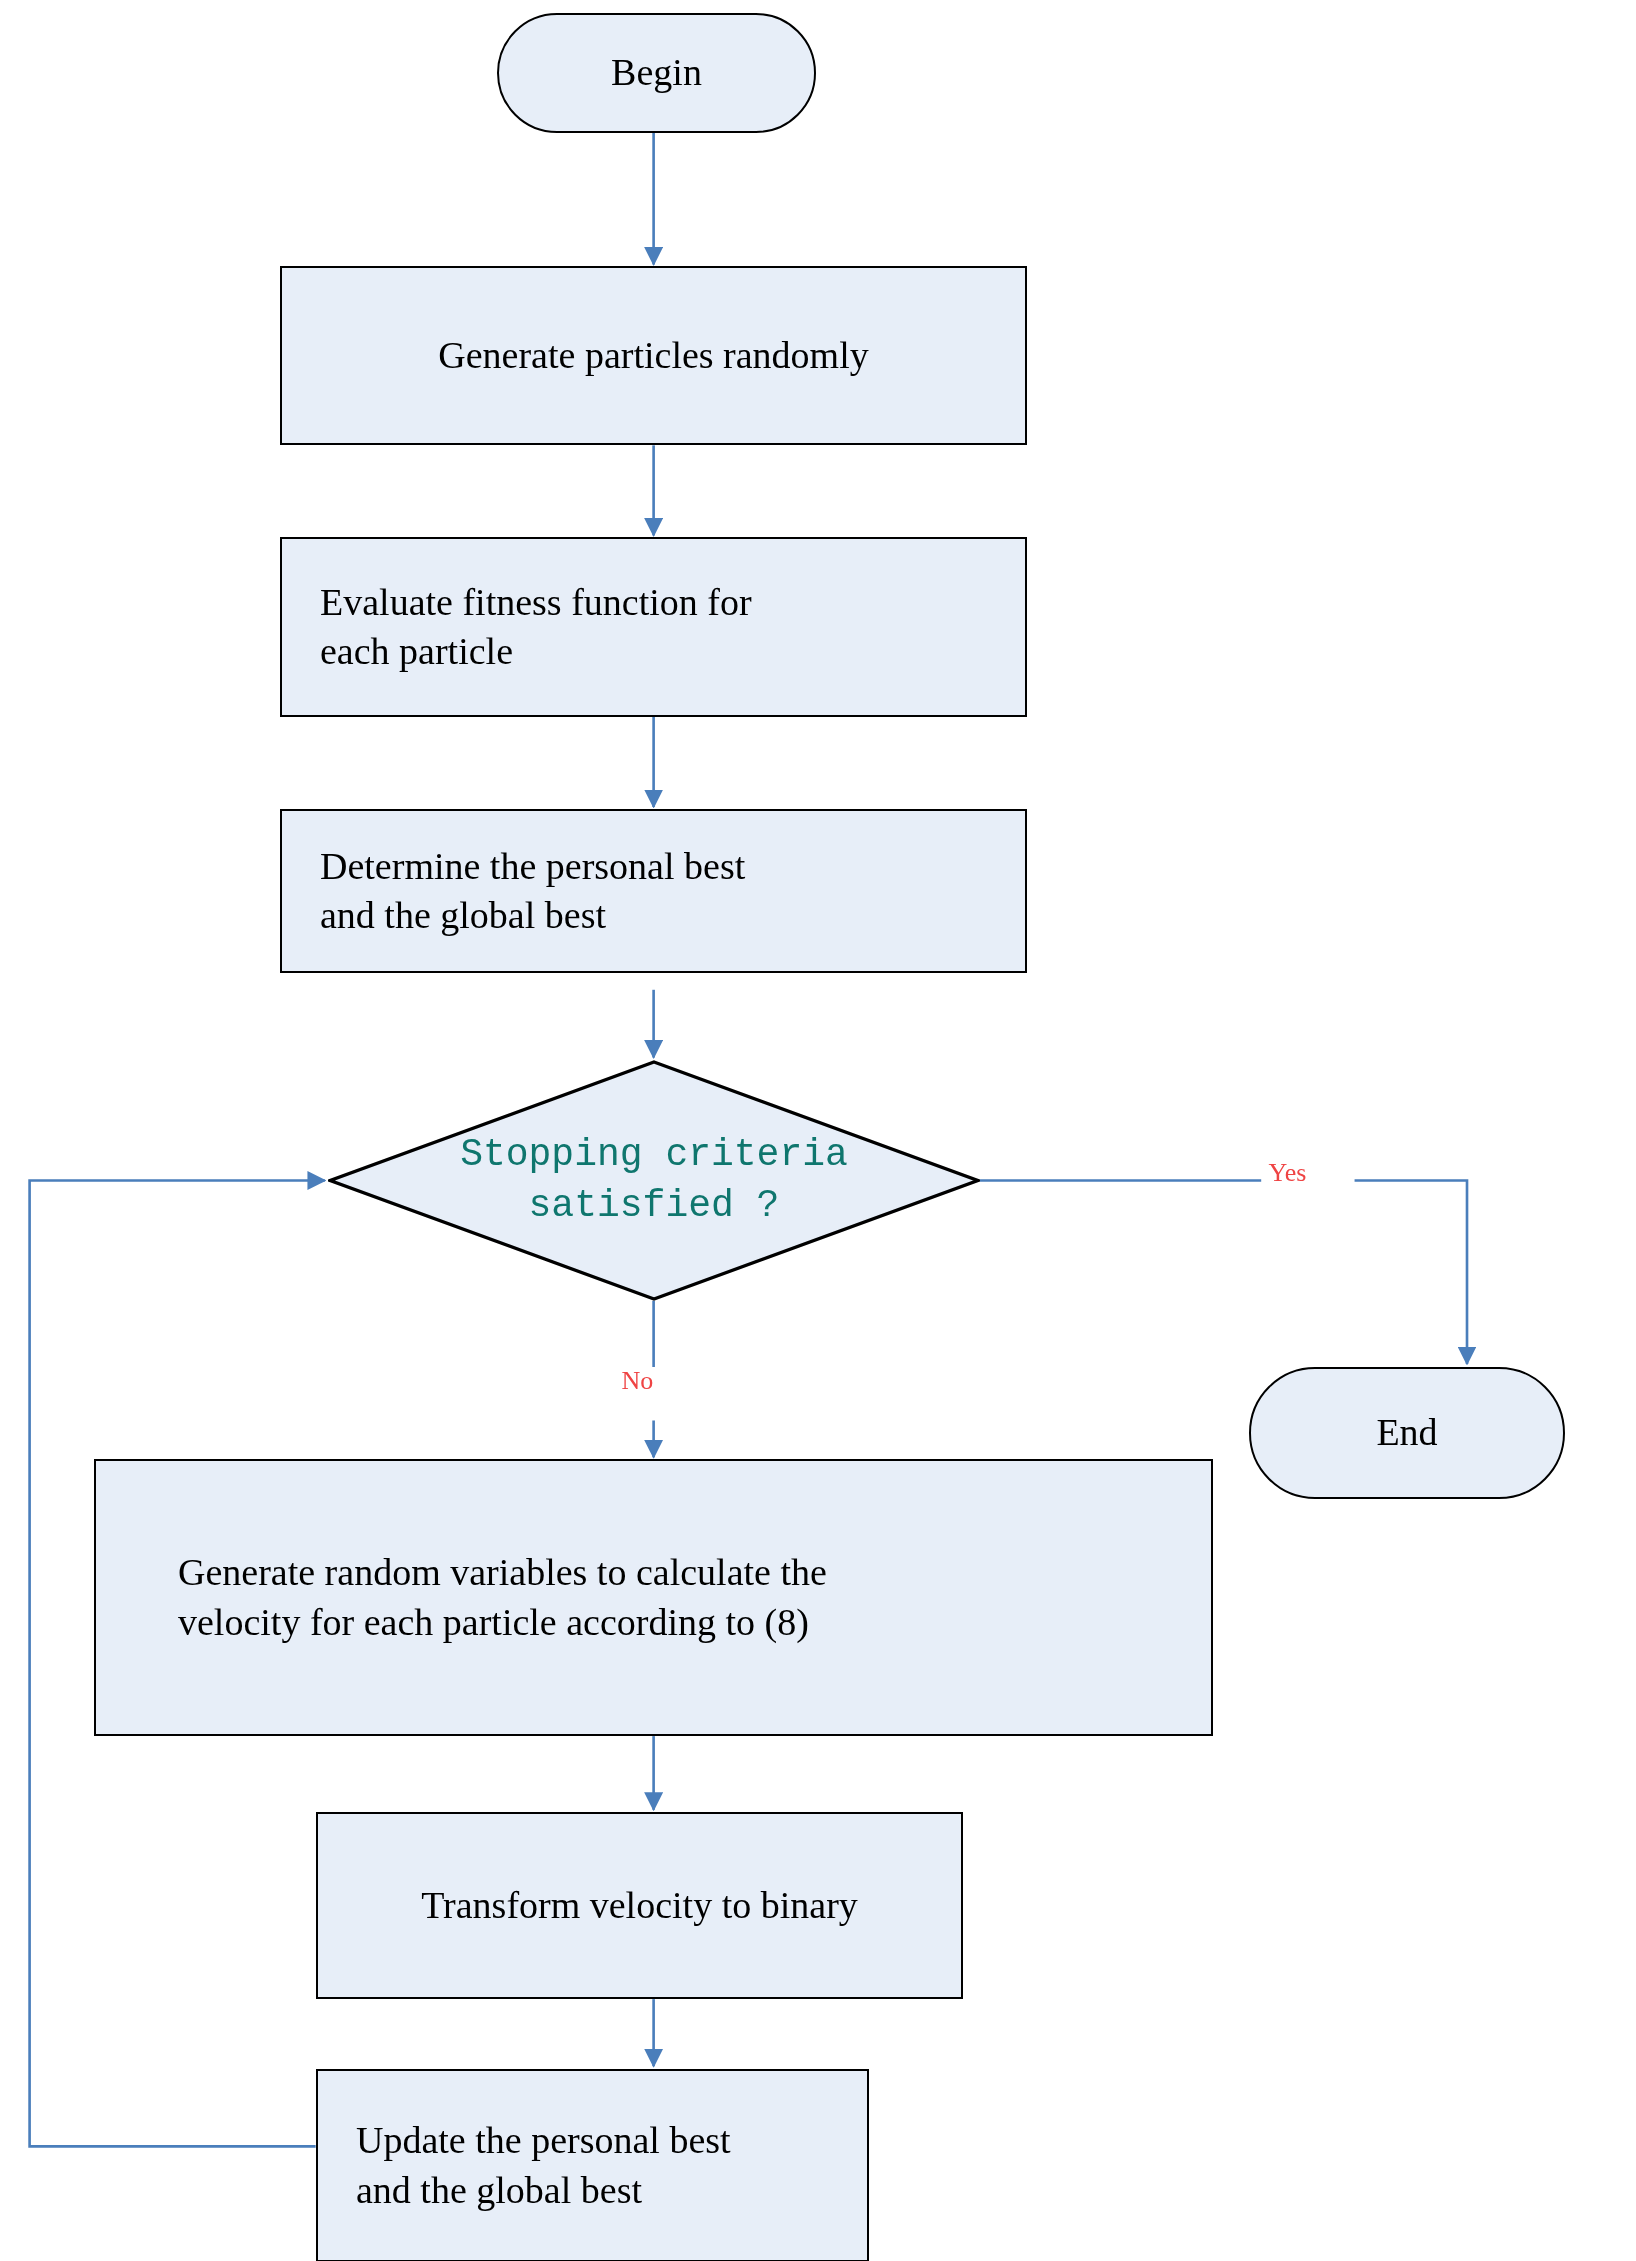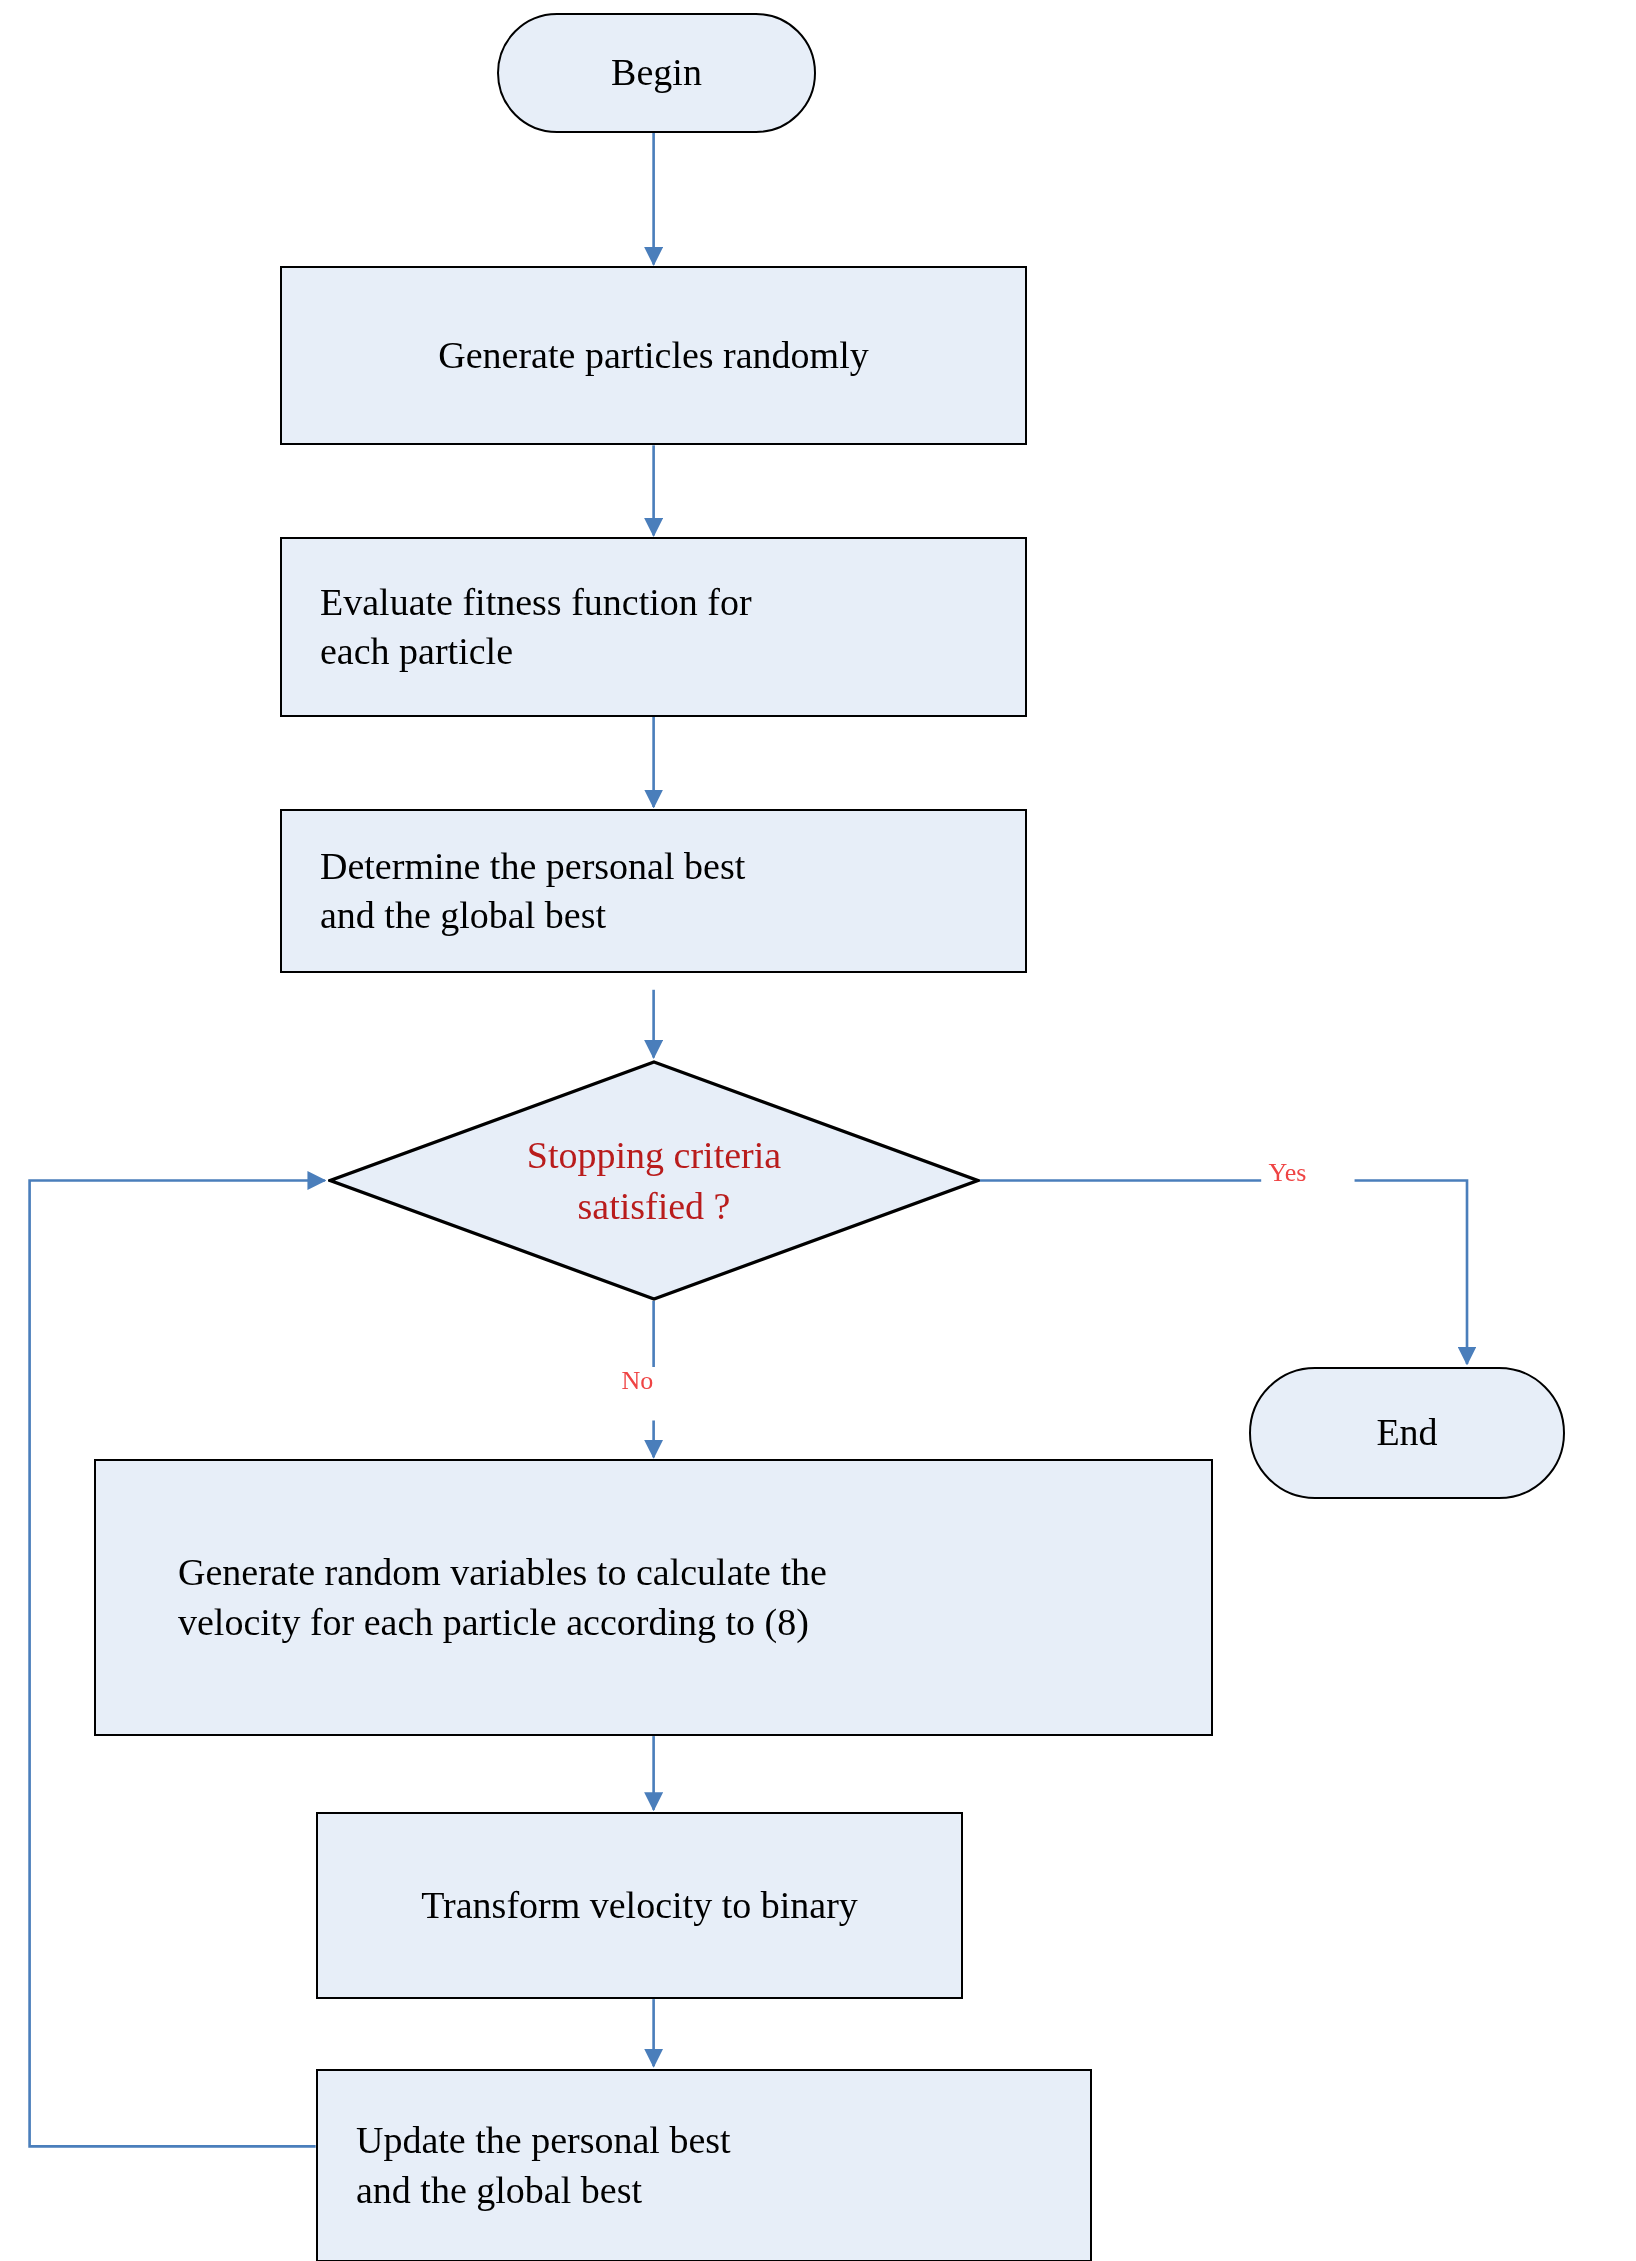--- a/index.html
+++ b/index.html
@@ -56,23 +56,24 @@
     left: 0;
     top: 0;
     width: 100%;
     height: 100%;
     display: flex;
     align-items: center;
     justify-content: center;
     text-align: center;
     font-size: 38px;
     line-height: 1.34;
-    color: #b91c1c;
+    color: #0f766e;
     white-space: pre-line;
     pointer-events: none;
+    font-family: Liberation Mono, monospace;
   }
   .edgelabel {
     position: absolute;
     font-size: 26px;
     color: #ef4444;
     background: #ffffff;
     line-height: 1;
     padding: 1.3px 6.6px;
     white-space: nowrap;
   }
@@ -156,19 +157,19 @@
 
   <div class="node process" style="left:94px; top:1459px; width:1119px; height:277px;padding-left:44px;">
     <div class="txt">Generate random variables to calculate the
 velocity for each particle according to (8)</div>
   </div>
 
   <div class="node process center" style="left:316px; top:1812px; width:647px; height:187px;">
     <div class="txt">Transform velocity to binary</div>
   </div>
 
-  <div class="node process" style="left:316px; top:2069px; width:776px; height:193px;">
+  <div class="node process" style="left:316px; top:2069px; width:553px; height:193px;">
     <div class="txt">Update the personal best
 and the global best</div>
   </div>
 
 </div>
 
 
 </body></html>

